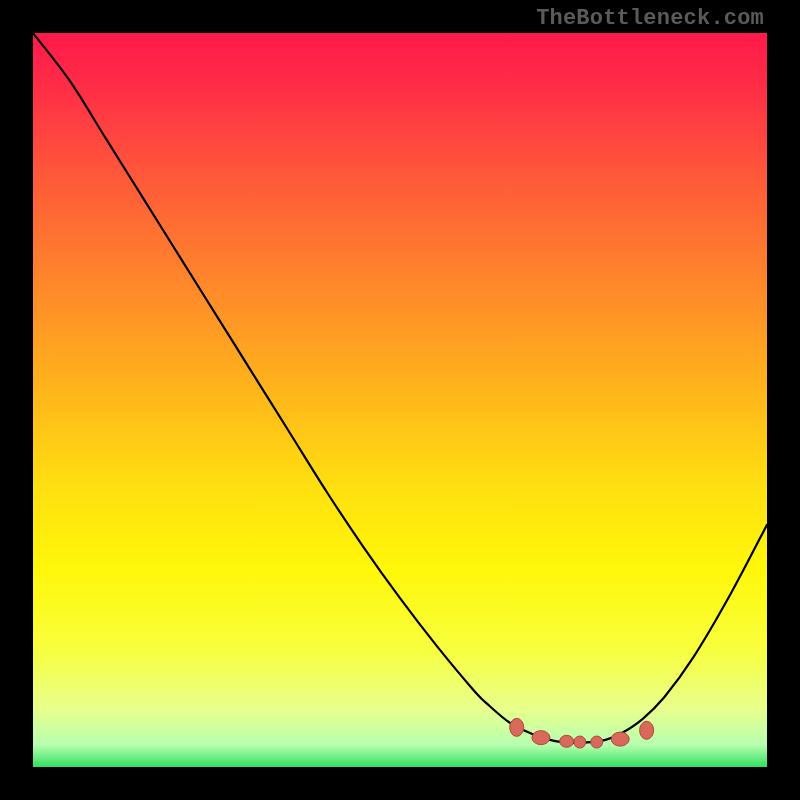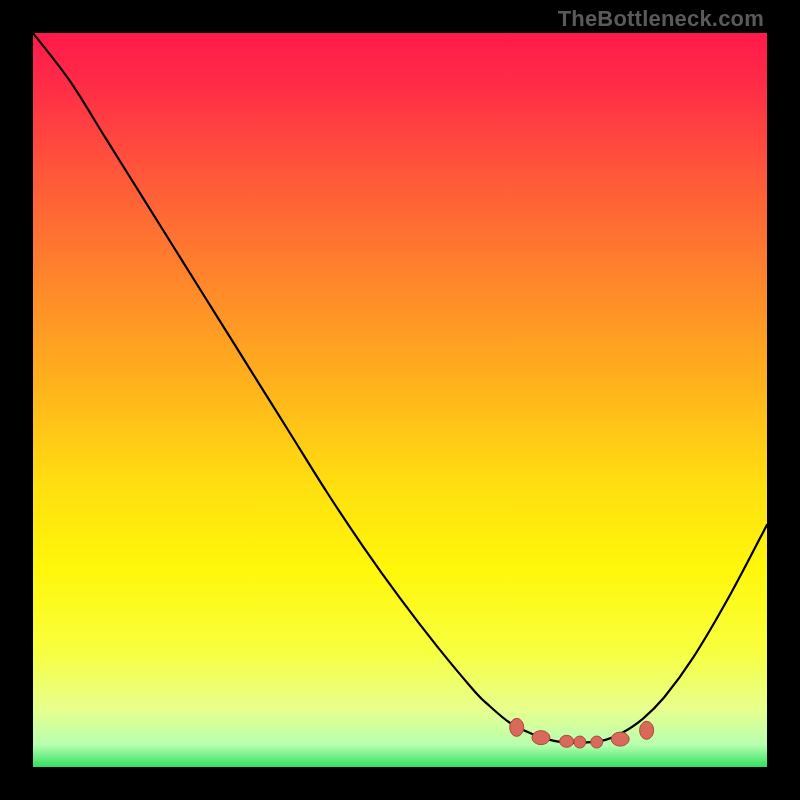--- a/index.html
+++ b/index.html
@@ -22,21 +22,21 @@
     position: absolute;
     left: 0;
     top: 0;
     width: 100%;
     height: 100%;
   }
   .watermark {
     position: absolute;
     top: 6px;
     right: 36px;
-    font-family: Liberation Sans, sans-serif;
+    font-family: Liberation Mono, monospace;
     font-size: 22px;
     font-weight: 600;
     color: #5a5a5a;
     letter-spacing: 0.2px;
   }
   svg.curve {
     position: absolute;
     left: 0;
     top: 0;
     width: 100%;

